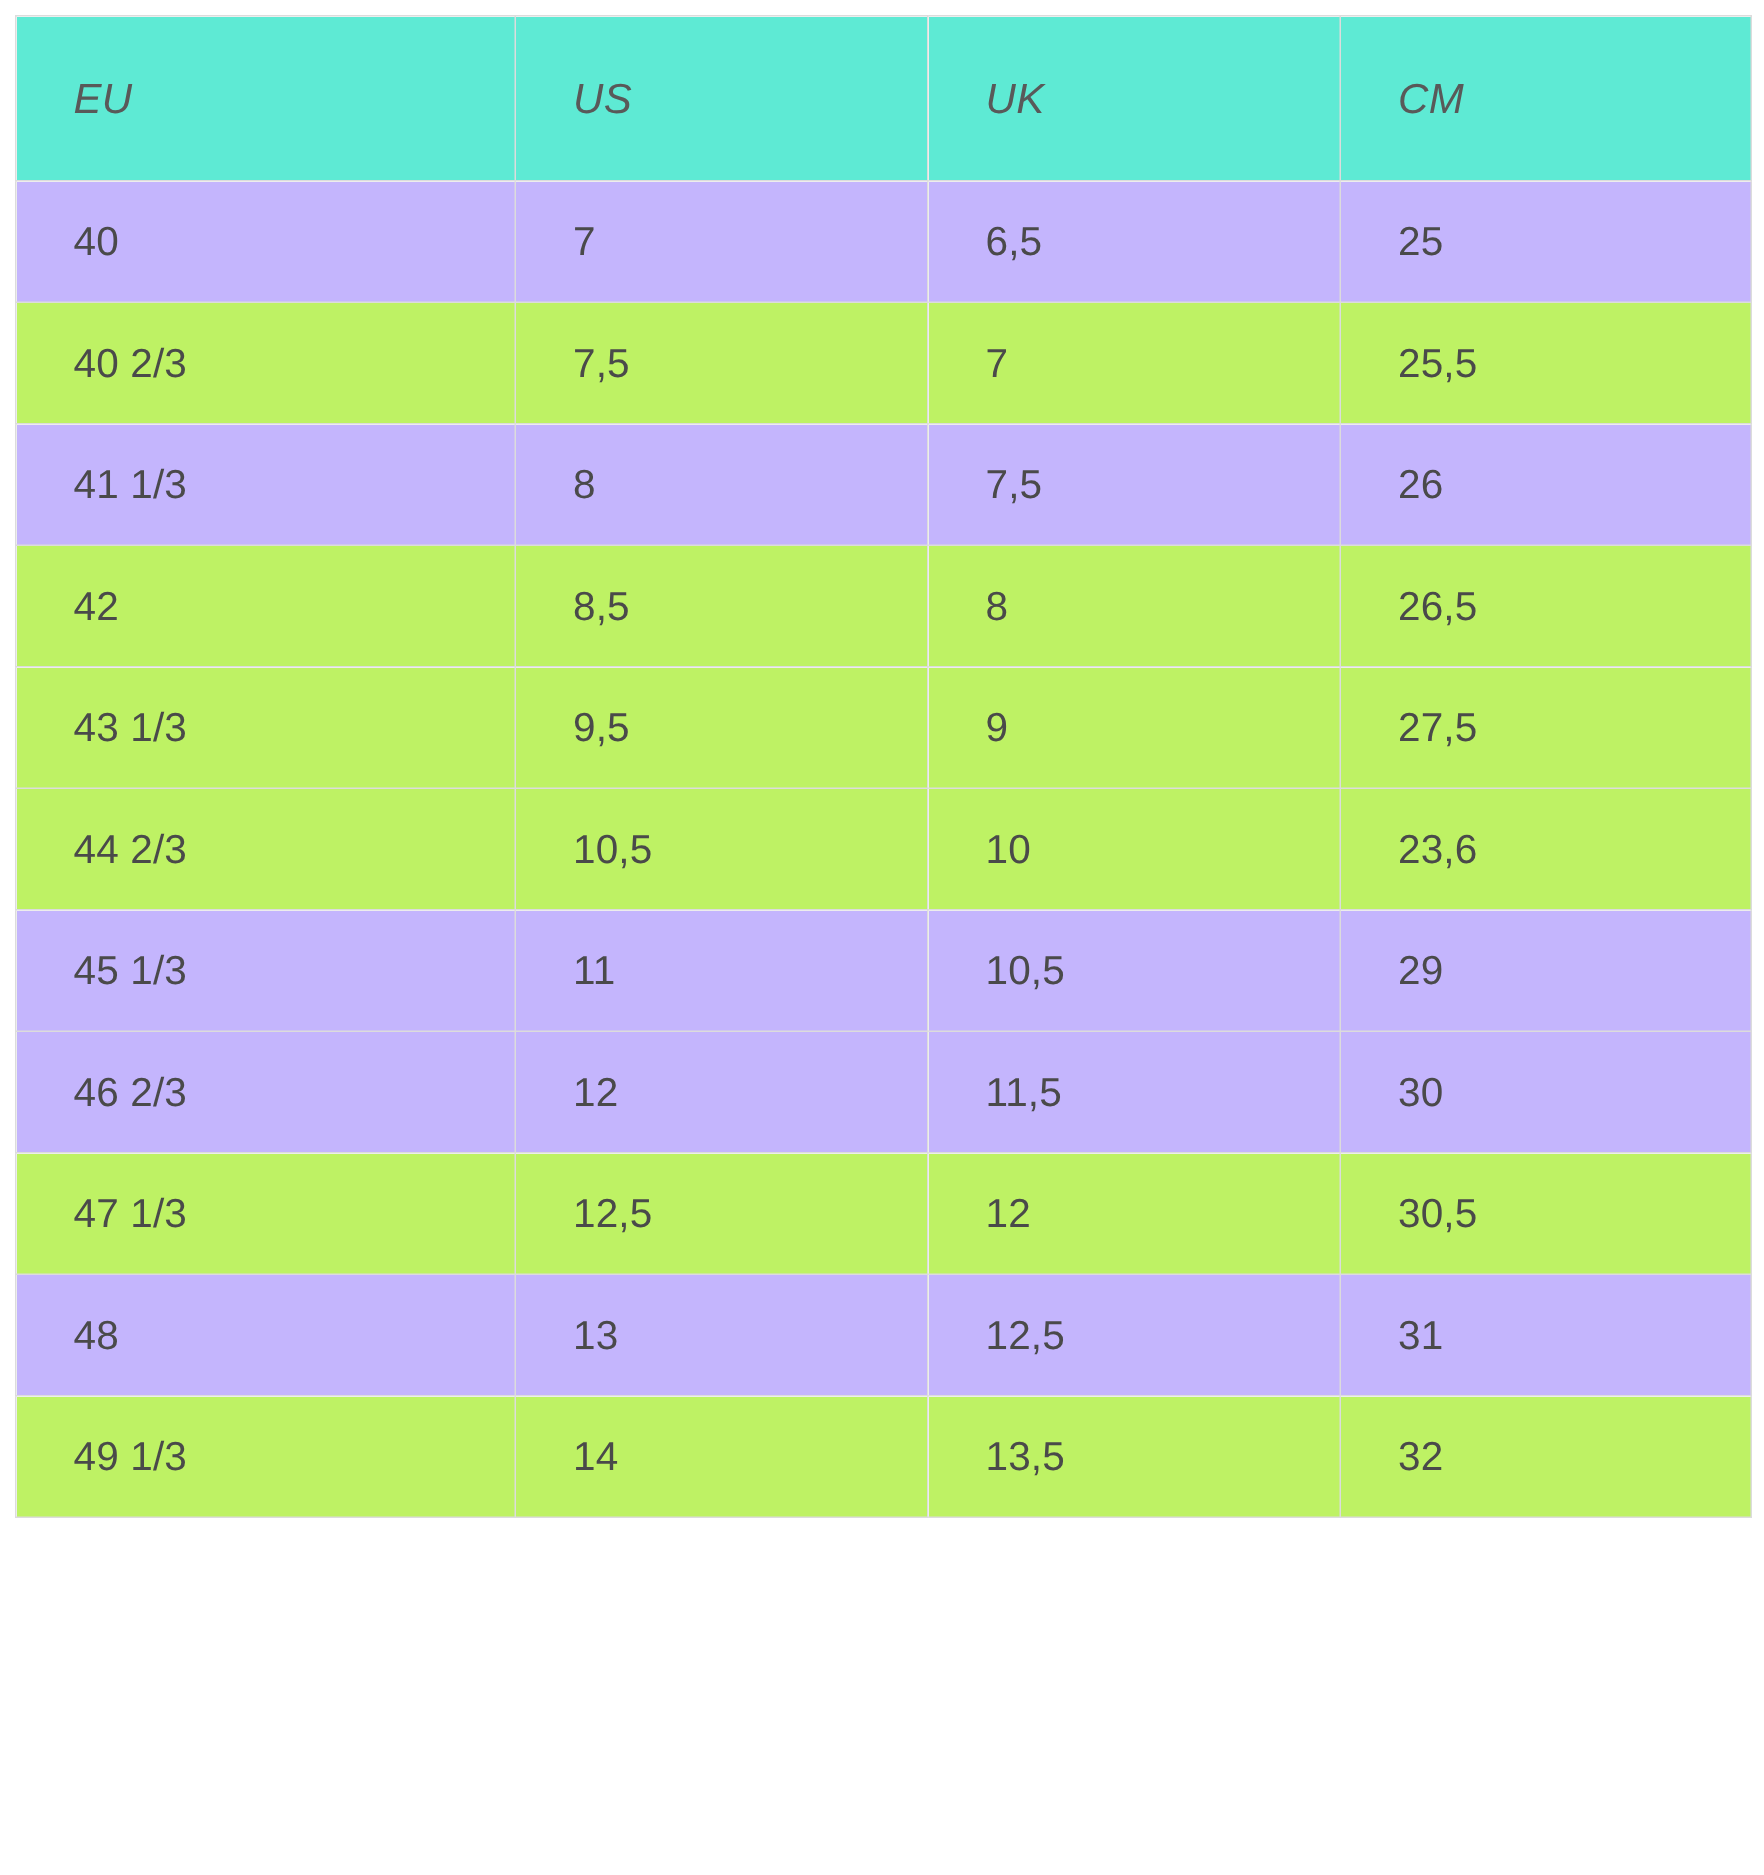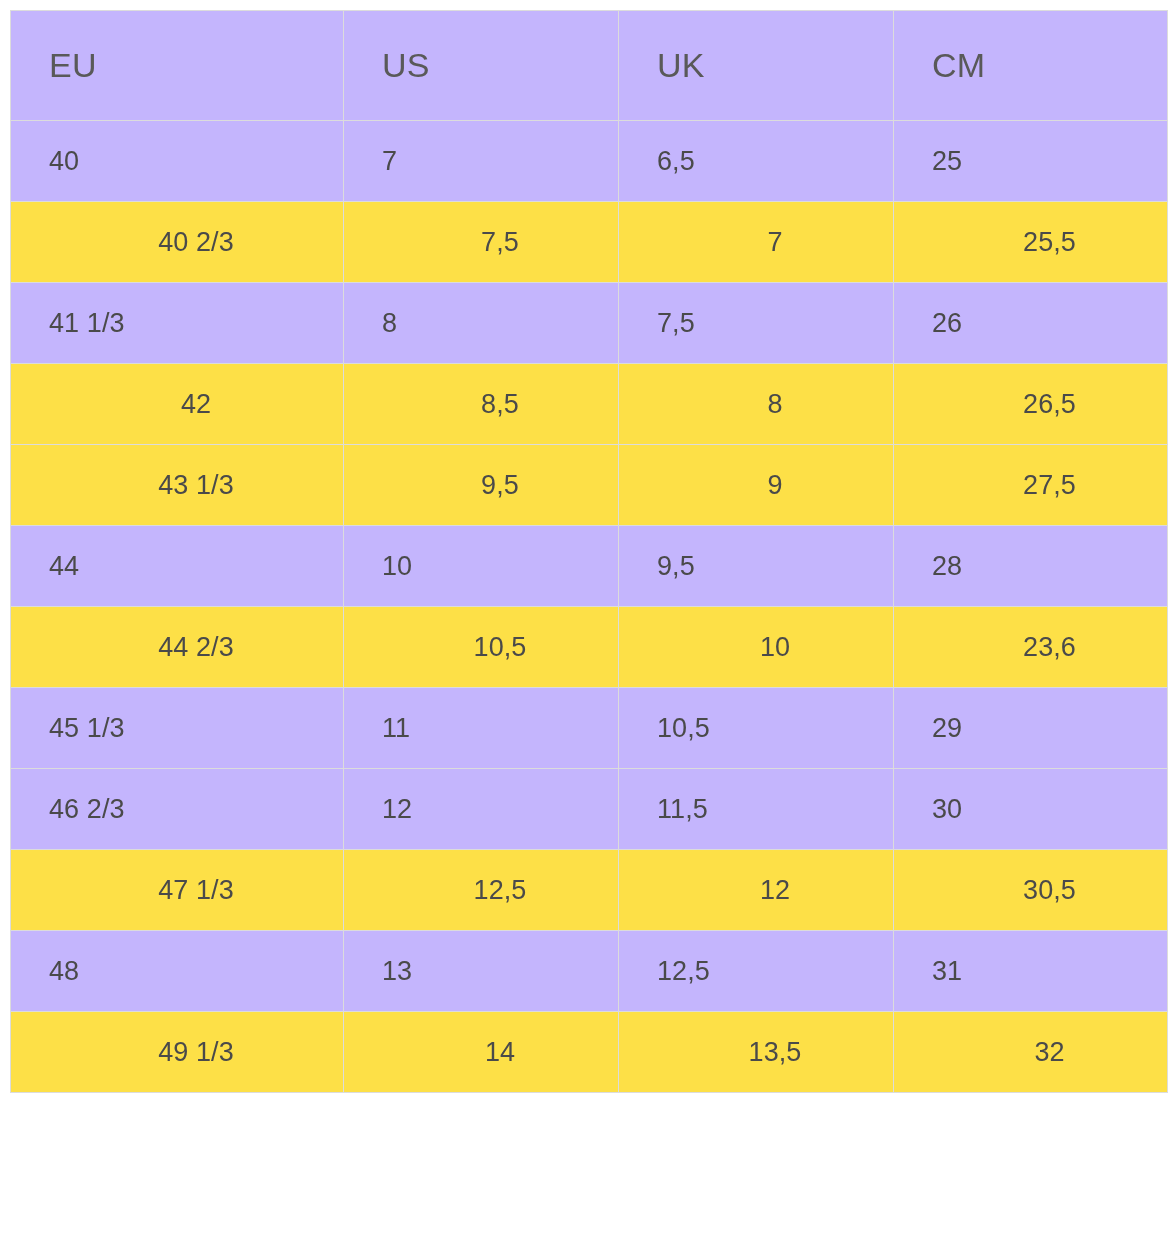--- a/index.html
+++ b/index.html
@@ -40,39 +40,39 @@
     padding: 0 0 0 38px;
     text-align: left;
     vertical-align: middle;
     font-weight: normal;
     white-space: nowrap;
     overflow: hidden;
   }
 
   table.size-table thead th {
     height: 109px;
-    background: #c4b5fd;
+    background: #5eead4;
     color: #595959;
-    font-size: 34px;
+    font-size: 28px;
     letter-spacing: 0.2px;
+    font-style: italic;
   }
 
   table.size-table tbody td {
     height: 80px;
     font-size: 27px;
     color: #4a4a4a;
     letter-spacing: 0.1px;
   }
 
   table.size-table tbody tr.row-odd td {
     background: #c4b5fd;
   }
   table.size-table tbody tr.row-even td {
-    background: #fde047;
-    text-align: center;
+    background: #bef264;
   }
 </style>
 </head>
 <body>
 
 <div class="size-chart-wrap">
   <table class="size-table">
     <colgroup>
       <col class="col-eu">
       <col class="col-us">
@@ -111,26 +111,20 @@
           <td>8,5</td>
           <td>8</td>
           <td>26,5</td>
         </tr>
         <tr class="row-even">
           <td>43 1/3</td>
           <td>9,5</td>
           <td>9</td>
           <td>27,5</td>
         </tr>
-        <tr class="row-odd">
-          <td>44</td>
-          <td>10</td>
-          <td>9,5</td>
-          <td>28</td>
-        </tr>
         <tr class="row-even">
           <td>44 2/3</td>
           <td>10,5</td>
           <td>10</td>
           <td>23,6</td>
         </tr>
         <tr class="row-odd">
           <td>45 1/3</td>
           <td>11</td>
           <td>10,5</td>

